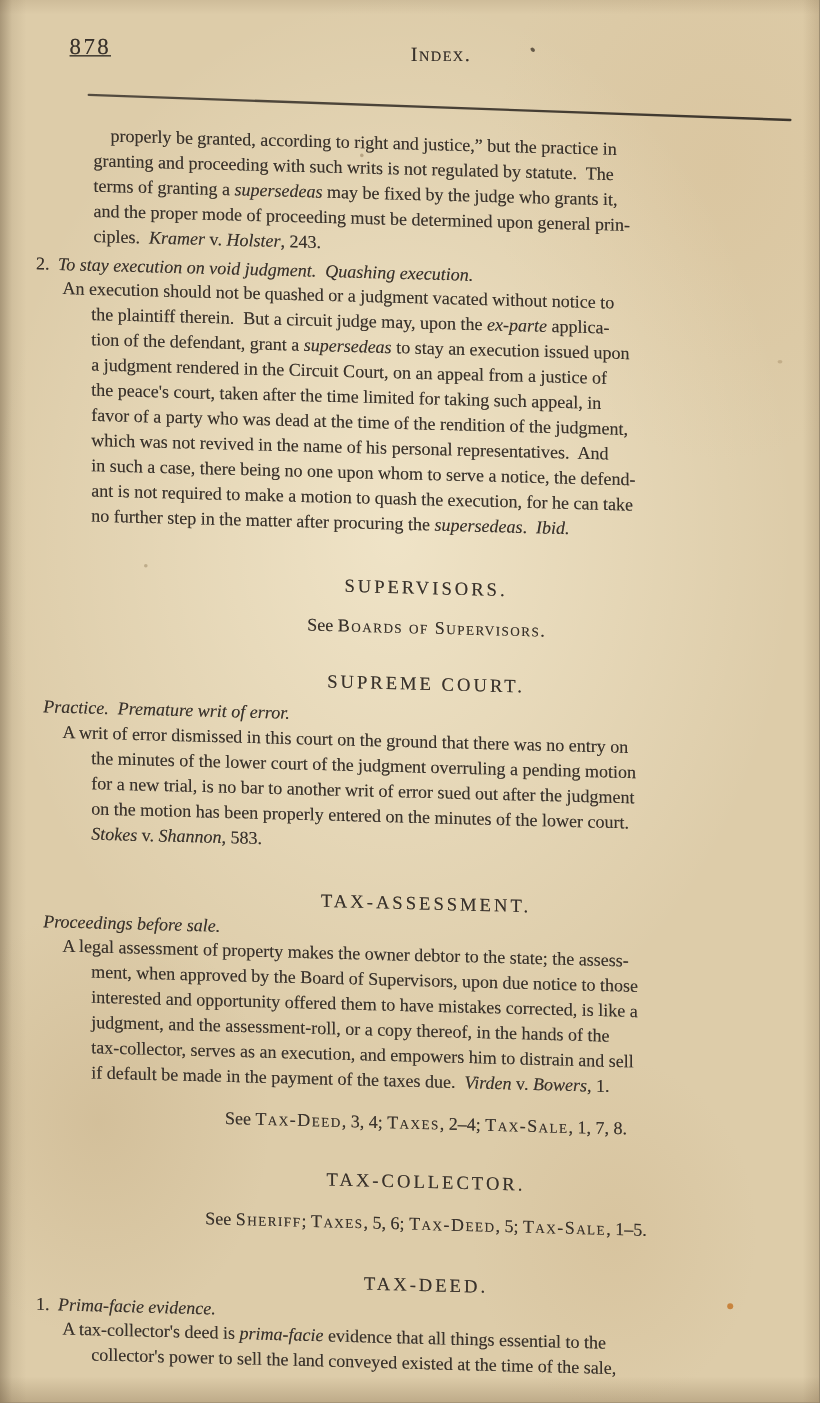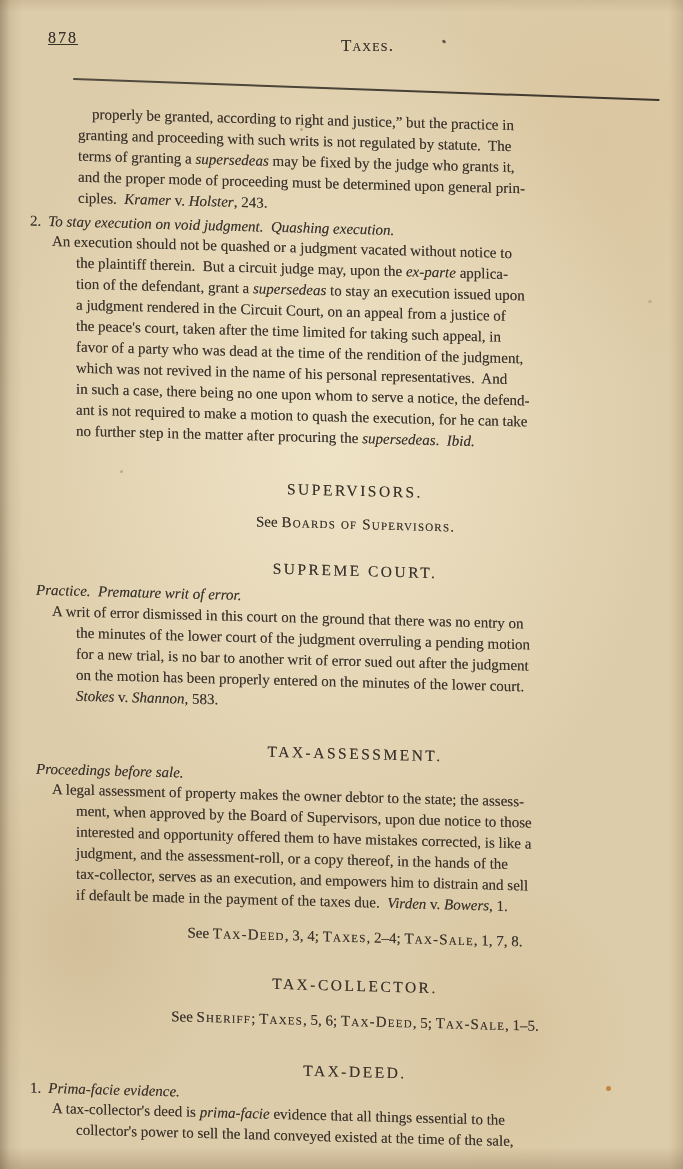--- a/index.html
+++ b/index.html
@@ -17,21 +17,21 @@
       radial-gradient(ellipse 30% 22% at 12% 80%, rgba(170,140,95,0.20), transparent 70%),
       radial-gradient(ellipse 25% 18% at 75% 88%, rgba(185,150,100,0.15), transparent 70%),
       radial-gradient(ellipse 140% 120% at 50% 50%, transparent 55%, rgba(130,104,70,0.28) 100%),
       linear-gradient(to right, rgba(96,78,54,0.42), rgba(96,78,54,0.10) 10px, rgba(96,78,54,0) 22px),
       linear-gradient(to left, rgba(120,96,64,0.22), rgba(120,96,64,0) 14px),
       linear-gradient(to top, rgba(118,94,62,0.30), rgba(118,94,62,0) 22px),
       linear-gradient(to bottom, rgba(118,94,62,0.14), rgba(118,94,62,0) 12px);
     text-shadow:0 0 0.5px rgba(57,50,43,0.55);
   }
   .page-header { position:absolute; top:26px; left:0; right:0; height:40px; }
-  .page-number { position:absolute; left:48px; top:3px; font-size:16px; letter-spacing:2px;text-decoration:underline; }
+  .page-number { position:absolute; left:58px; top:3px; font-size:19px; letter-spacing:2px;text-decoration:underline; }
   .page-title {
     position:absolute; left:0; right:0; top:10px; text-align:center;
     transform:translateX(26px);
     font-size:17px; font-variant:small-caps; letter-spacing:4px;
   }
   .header-rule {
     position:absolute; left:73px; top:78px; width:587px; height:2px;
     background:linear-gradient(to right,#544c40,#3d362d);
     border-radius:2px;
     transform:rotate(2.05deg); transform-origin:left center;
@@ -68,21 +68,21 @@
   .speck-4 { left:120px; top:470px; width:3px; height:3px; background:rgba(120,96,60,0.35); }
   .speck-5 { left:648px; top:300px; width:4px; height:3px; background:rgba(140,110,70,0.3); }
 </style>
 </head>
 <body>
 
 <div class="page">
 
   <div class="page-header">
     <span class="page-number">878</span>
-    <span class="page-title"><span class="sc">Taxes.</span></span>
+    <span class="page-title"><span class="sc">Index.</span></span>
   </div>
   <div class="header-rule"></div>
 
   <div class="content">
 
     <div class="para cont">
       <div class="line">properly be granted, according to right and justice,” but the practice in</div>
       <div class="line">granting and proceeding with such writs is not regulated by statute.  The</div>
       <div class="line">terms of granting a <i>supersedeas</i> may be fixed by the judge who grants it,</div>
       <div class="line">and the proper mode of proceeding must be determined upon general prin-</div>

